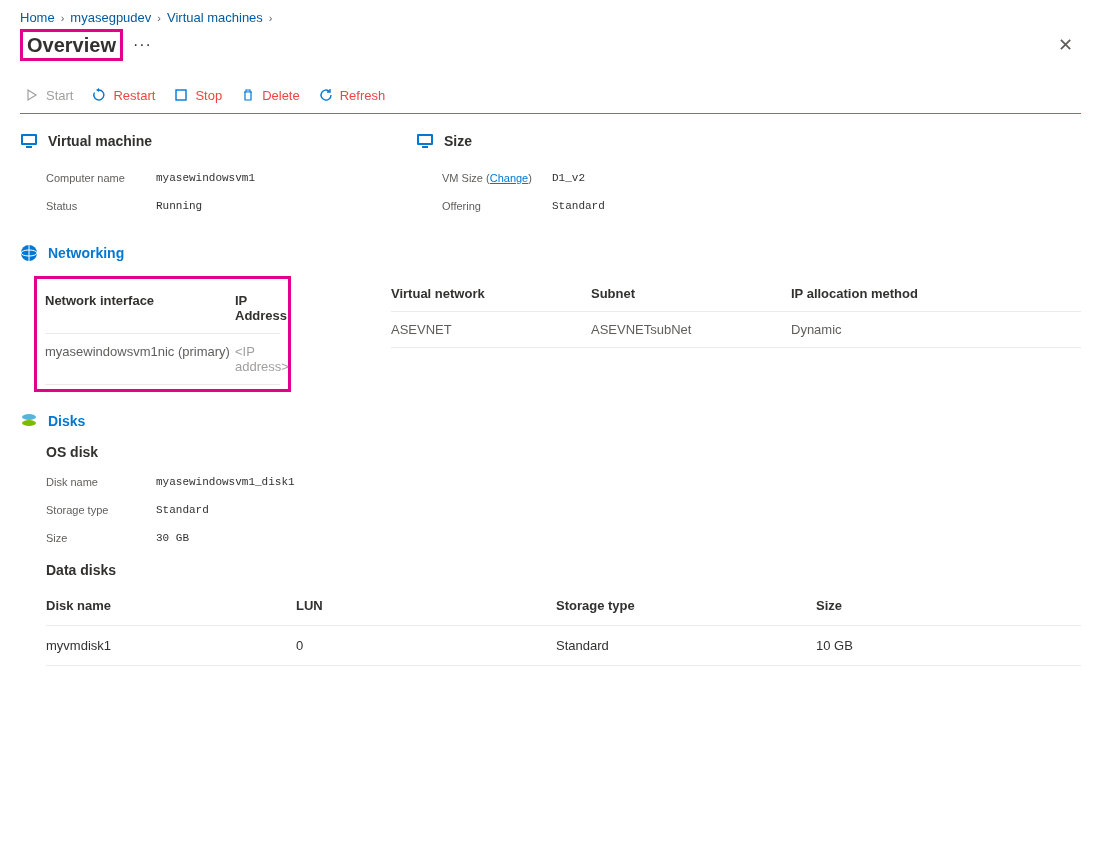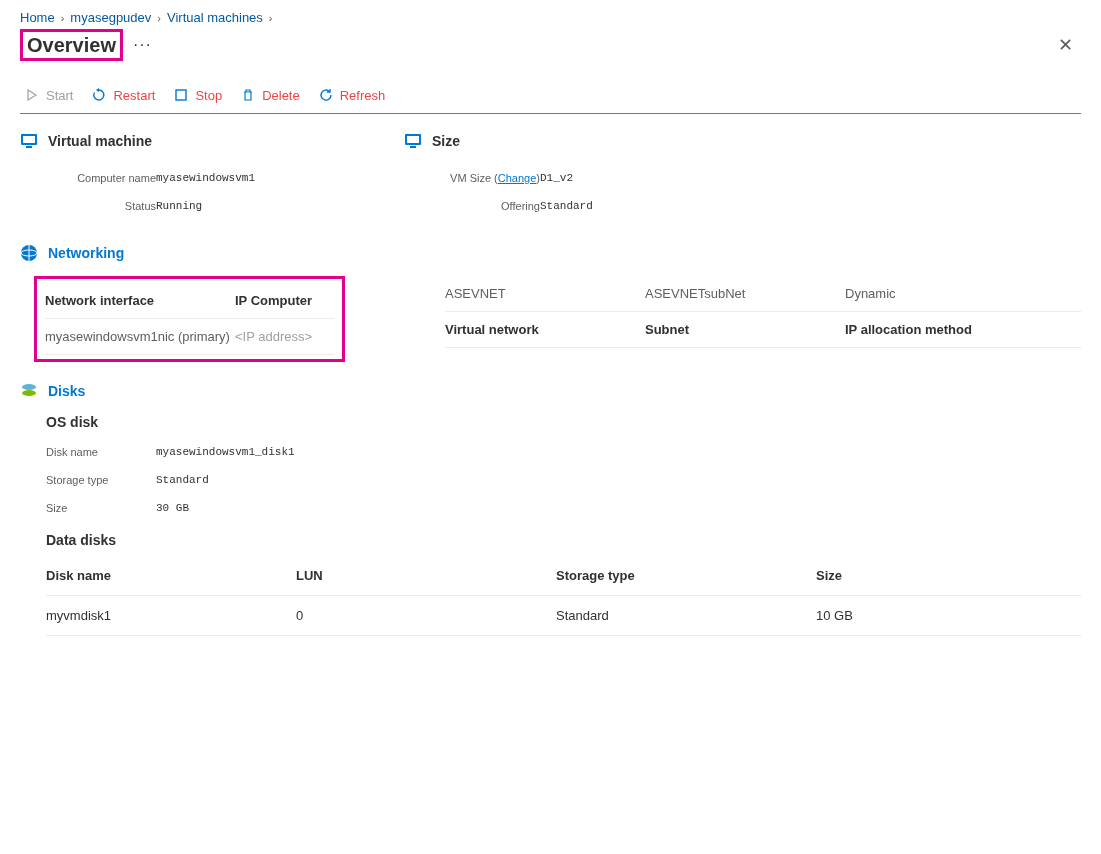--- a/index.html
+++ b/index.html
@@ -40,42 +40,42 @@
     display: flex;
     align-items: center;
     gap: 18px;
     padding: 8px 4px 10px 4px;
     border-bottom: 1px solid #ef4444;
     margin-bottom: 18px;
   }
   .tool-item { display: flex; align-items: center; gap: 6px; cursor: pointer; color: #ef4444; }
   .tool-item.disabled { color: #a19f9d; }
   .tool-icon { width:16px; height:16px; display:inline-flex; align-items:center; justify-content:center; }
-  .two-col { display: flex; gap: 44px; margin-bottom: 24px; text-align: right; }
+  .two-col { display: flex; gap: 56px; margin-bottom: 24px; }
   .col { flex: 0 0 340px; }
   .section-header { display: flex; align-items: center; gap: 10px; font-weight: 600; margin-bottom: 14px; font-size: 14px; }
   .section-header.link .label { color: #0078d4; }
   .info-row { display: flex; padding: 8px 0 8px 26px; font-size: 11px; }
   .info-label { width: 110px; color: #605e5c; }
   .info-val { color: #323130; font-family: Liberation Mono, monospace; }
   .link { color: #0078d4; }
   .icon-box { width:18px; height:18px; display:inline-flex; align-items:center; justify-content:center; }
   .network-table { margin: 8px 0 20px 26px; }
   .ntable-row { display: flex; padding: 10px 0; }
   .ntable-row.header { font-weight:600; border-bottom: 1px solid #edebe9; color:#323130; }
   .ntable-row.data { border-bottom: 1px solid #edebe9; color:#605e5c; }
   .nc1 { flex: 0 0 200px; }
   .nc3 { flex: 0 0 200px; }
   .nc4 { flex: 0 0 200px; }
   .nc5 { flex: 1; }
   .red-box-net {
     border: 3px solid #e3008c;
     padding: 4px 8px;
     margin-left: -12px;
-    width: 311px;
+    width: 257px;
   }
   .red-box-net .ntable-row { padding: 10px 0; }
   .disks-sub { font-weight:600; margin: 10px 0 8px 0; padding-left:26px; font-size:14px; }
   .data-table { margin-left: 26px; }
   .dt-row { display:flex; padding: 12px 0; border-bottom:1px solid #edebe9; }
   .dt-row.header { font-weight:600; }
   .dc1 { flex:0 0 250px; }
   .dc2 { flex:0 0 260px; }
   .dc3 { flex:0 0 260px; }
   .dc4 { flex:1; }
@@ -198,37 +198,37 @@
       </svg>
   </span>
   <span class="label">Networking</span>
 </div>
 
 <div class="network-table">
   <div style="display:flex; align-items:flex-start;">
     <div class="red-box-net">
       <div class="ntable-row header">
         <span class="nc1" style="flex:0 0 190px;">Network interface</span>
-        <span>IP Computer</span>
+        <span>IP Address</span>
       </div>
       <div class="ntable-row data">
         <span class="nc1" style="flex:0 0 190px;">myasewindowsvm1nic (primary)</span>
         <span class="placeholder">&lt;IP address&gt;</span>
       </div>
     </div>
     <div style="flex:1; margin-left:100px;">
+      <div class="ntable-row header">
+        <span class="nc3">Virtual network</span>
+        <span class="nc4">Subnet</span>
+        <span class="nc5">IP allocation method</span>
+      </div>
       <div class="ntable-row data">
         <span class="nc3">ASEVNET</span>
         <span class="nc4">ASEVNETsubNet</span>
         <span class="nc5">Dynamic</span>
-      </div>
-      <div class="ntable-row header">
-        <span class="nc3">Virtual network</span>
-        <span class="nc4">Subnet</span>
-        <span class="nc5">IP allocation method</span>
       </div>
     </div>
   </div>
 </div>
 
 <div class="section-header link">
   <span class="icon-box">
     <svg width="18" height="18" viewBox="0 0 18 18">
         <ellipse cx="9" cy="5" rx="7" ry="3" fill="#59b4d9"></ellipse>
         <ellipse cx="9" cy="11" rx="7" ry="3" fill="#7fba00"></ellipse>

